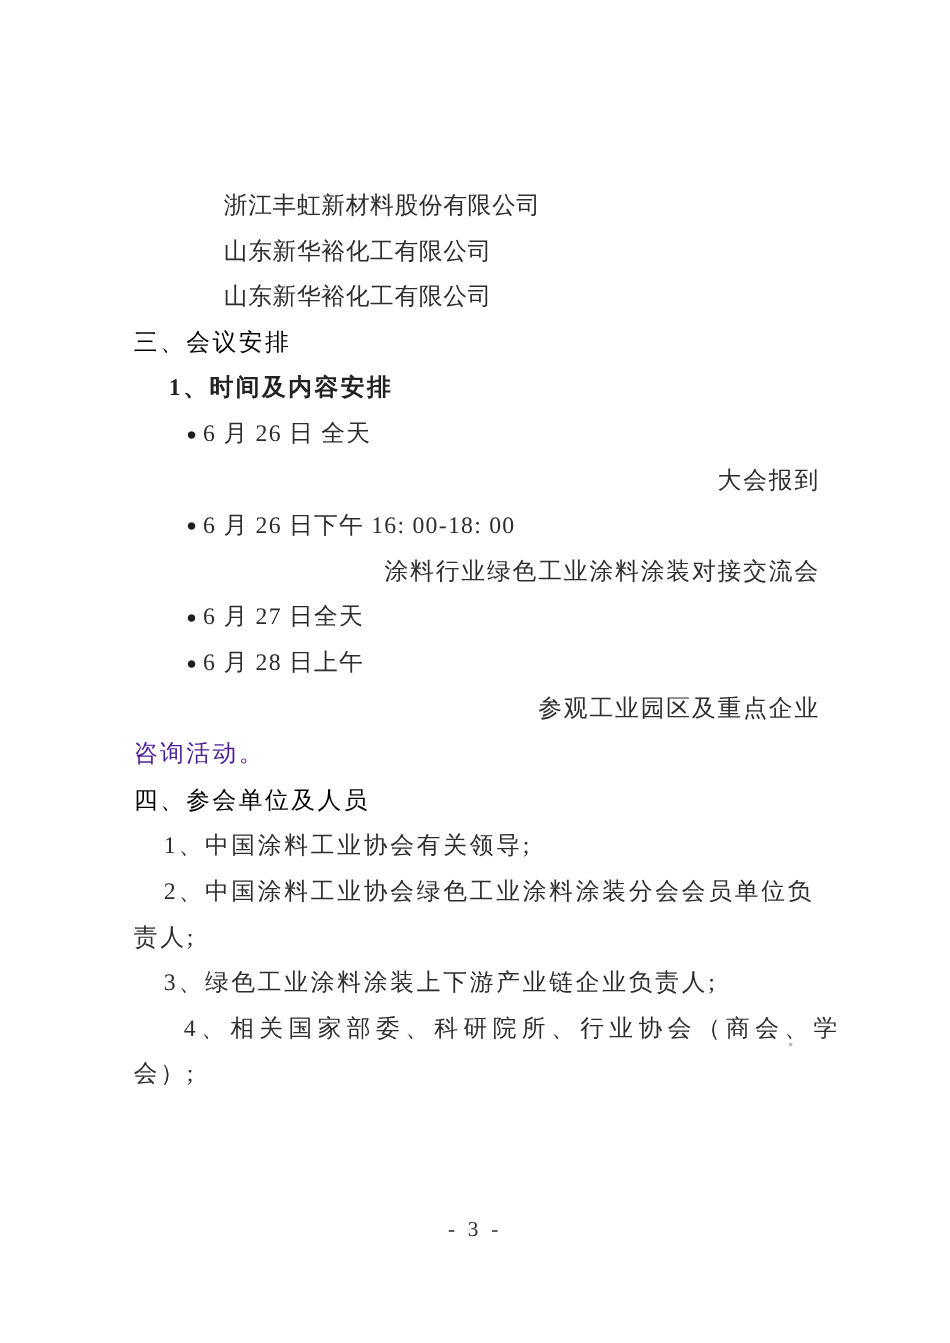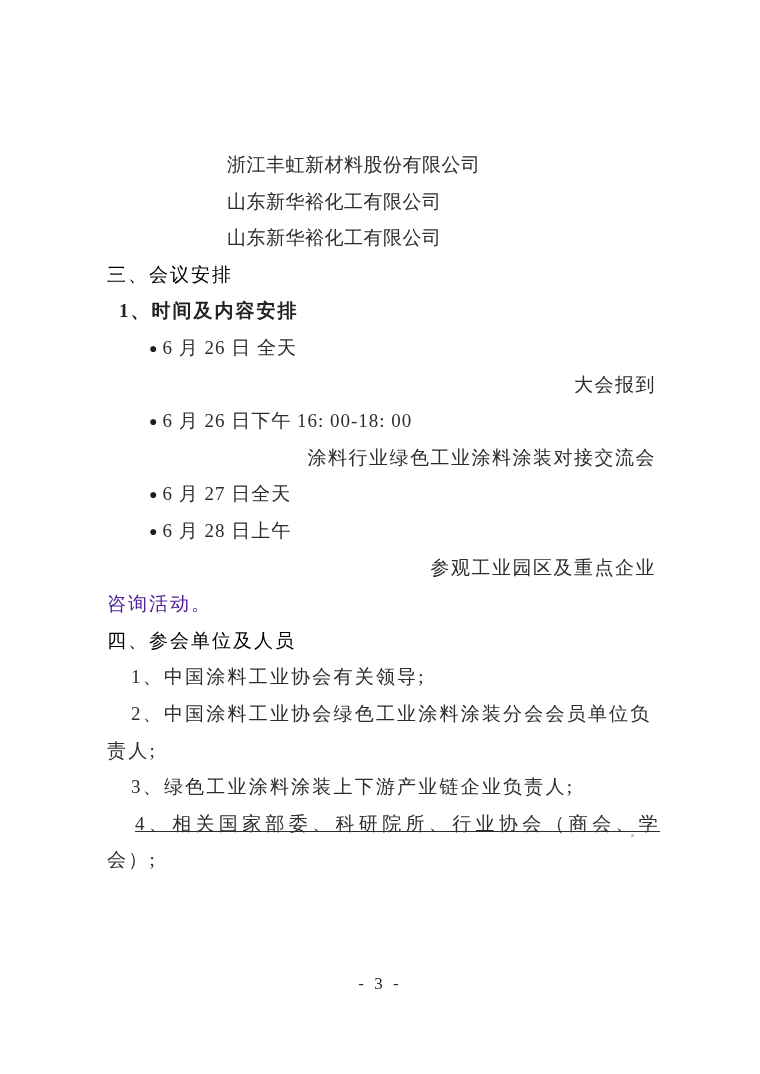--- a/index.html
+++ b/index.html
@@ -24,31 +24,31 @@
   }
   .line {
     height: 36.6px;
     line-height: 36.6px;
     font-size: 19px;
     letter-spacing: 1.5px;
     white-space: nowrap;
     color: #2d2d2d;
   }
   .company {
-    margin-left: 120px;
+    margin-left: 72px;
     letter-spacing: 0.5px;
   }
   .h1 {
     font-weight: normal;
     letter-spacing: 2px;
     color: #000000;
   }
   .h2 {
     font-weight: bold;
-    margin-left: 12px;
+    margin-left: 28px;
     letter-spacing: 2px;
     color: #222222;
   }
   .h-cont {
     font-weight: normal;
     letter-spacing: 2px;
     color: #4c1d95;
   }
   .bullet {
     margin-left: 42px;
@@ -57,27 +57,26 @@
   .bullet-detail {
     margin-left: 58px;
     letter-spacing: 1.5px;
     text-align: right;
   }
   .item {
     margin-left: 24px;
     letter-spacing: 2.2px;
   }
   .item-justify {
-    margin-left: 28px;
+    margin-left: 40px;
     width: 525px;
     white-space: normal;
     text-align: justify;
     text-align-last: justify;
     letter-spacing: 2.2px;
-    text-decoration: underline;
   }
   .cont {
     margin-left: 0;
     letter-spacing: 2.2px;
   }
   .bullet-dot {
     display: inline-block;
     font-size: 14px;
     margin-right: 4px;
     vertical-align: 1px;

